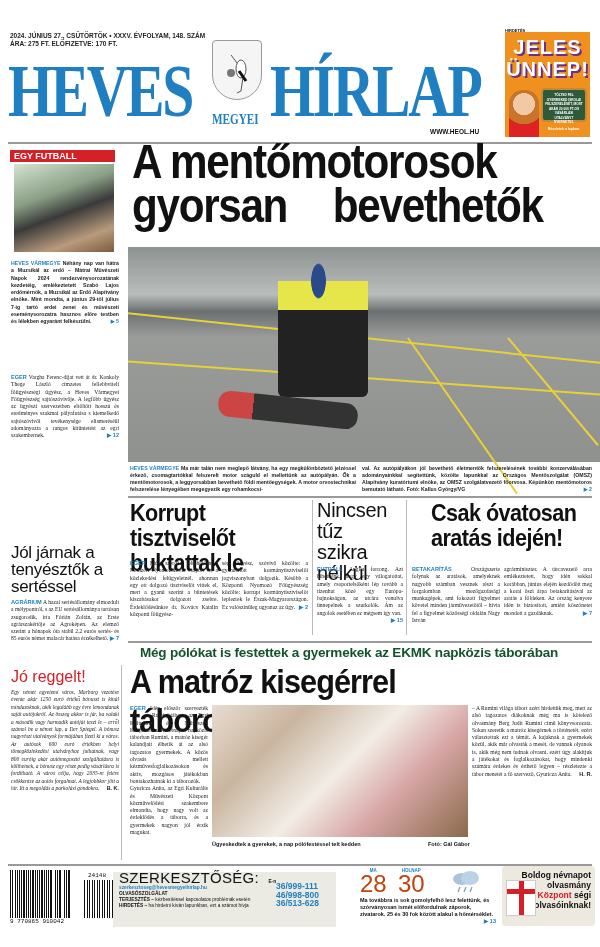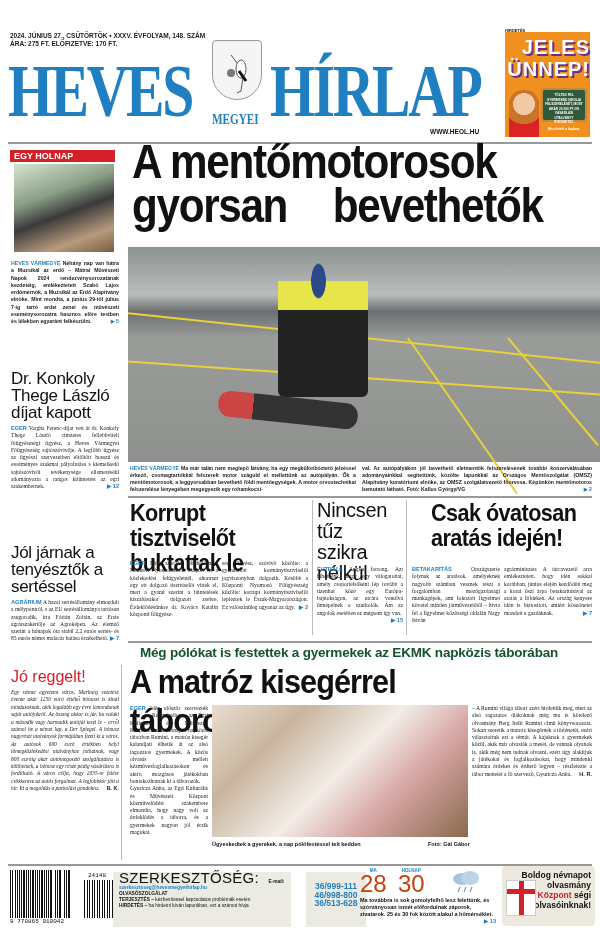--- a/index.html
+++ b/index.html
@@ -5,21 +5,21 @@
 *{box-sizing:border-box;margin:0;padding:0}
 body{width:600px;height:947px;background:#fff;font-family:"Liberation Sans",sans-serif;color:#111;position:relative;overflow:hidden}
 .abs{position:absolute}
 .meta{left:10px;top:32px;font-size:6.5px;font-weight:bold;line-height:8px;color:#222}
 .mast{font-family:"Liberation Serif",serif;font-weight:bold;color:#1f7fc1;font-size:74px;letter-spacing:-3px;transform:scaleX(0.78);transform-origin:left top;line-height:74px}
 .megyei{left:212px;top:112px;font-family:"Liberation Serif",serif;font-weight:bold;color:#1f7fc1;font-size:14px;transform:scaleX(0.8);transform-origin:left top}
 .crest{left:212px;top:40px;width:50px;height:60px;border:1.5px solid #999;border-radius:4px 4px 25px 25px;background:#f5f5f5}
 .web{left:430px;top:128px;font-size:6.5px;font-weight:bold}
 .ad-label{left:505px;top:28px;font-size:4px;font-weight:bold}
 .ad{left:505px;top:32px;width:85px;height:105px;background:#f0901e}
-.ad .t{color:#fff;font-weight:bold;font-size:20px;text-align:right;line-height:22px;letter-spacing:1px;text-shadow:2px 2px 0 #6a2f8a;margin-top:4px}
+.ad .t{color:#fff;font-weight:bold;font-size:20px;text-align:center;line-height:22px;letter-spacing:1px;text-shadow:2px 2px 0 #6a2f8a;margin-top:4px}
 .ad .board{position:absolute;left:36px;top:56px;width:46px;height:34px;background:#2f5a3a;border:2px solid #c48a3b;border-radius:4px;color:#fff;font-size:3.2px;font-weight:bold;text-align:center;padding:3px 2px;line-height:4.5px}
 .ad .girl{position:absolute;left:4px;top:58px;width:30px;height:47px;background:radial-gradient(circle at 50% 30%,#f2c9a5 0 30%,#c9742a 31% 55%,#d22 56%);border-radius:14px 14px 0 0}
 .hr{height:1.5px;background:#999}
 .egy{left:10px;top:150px;width:105px;height:12px;background:#d42027;color:#fff;font-weight:bold;font-size:9px;padding-left:4px;line-height:12px}
 .egyimg{left:14px;top:164px;width:100px;height:88px;background:linear-gradient(160deg,#d6e3d0 0%,#8a9f86 35%,#3a3a3a 55%,#b89a7c 80%,#7a5c40 100%)}
 .side h2{font-weight:normal;font-size:17px;line-height:17px;letter-spacing:-0.3px}
 .body{font-family:"Liberation Serif",serif;font-size:5.6px;line-height:7.3px;text-align:justify;color:#222}
 .kick{color:#1f7fc1;font-family:"Liberation Sans",sans-serif;font-weight:bold}
 .ref{color:#1f7fc1;font-weight:bold;float:right;font-family:"Liberation Sans",sans-serif}
 .head1{left:132px;top:140px;font-weight:bold;font-size:48px;line-height:44px;letter-spacing:-1.5px;transform:scaleX(0.88);transform-origin:left top}
@@ -27,21 +27,21 @@
 .photo .yl{position:absolute;border-top:2px solid #e8d03a}
 h3.big{font-weight:bold;font-size:24px;line-height:25px;letter-spacing:-0.6px;transform:scaleX(0.9);transform-origin:left top}
 h3.thin{font-weight:normal;font-size:20px;line-height:21px;letter-spacing:-0.3px}
 .vline{width:1px;background:#bbb}
 .sub{left:140px;top:645px;color:#14532d;font-weight:bold;font-size:13.5px;letter-spacing:-0.2px}
 .head2{left:130px;top:662px;font-weight:bold;font-size:34px;letter-spacing:-1px;transform:scaleX(0.9);transform-origin:left top}
 .kids{left:212px;top:705px;width:256px;height:132px;background:linear-gradient(135deg,#e8dcd0 0%,#c9b59f 25%,#f2ede6 50%,#d8a7a7 70%,#8b6a4b 100%)}
 .cap{font-size:5.5px;font-weight:bold}
 .szerk{left:113px;top:872px;width:178px;height:55px;background:#ecebe3;padding:3px 6px;font-size:4.8px;line-height:6px}
 .szerk .ttl{font-size:15px;font-weight:normal;letter-spacing:0.3px}
-.phones{left:306px;top:872px;width:60px;height:55px;background:#ecebe3;color:#1f7fc1;font-weight:bold;font-size:8.5px;text-align:center;padding-top:10px;line-height:8.5px;}
+.phones{left:276px;top:872px;width:60px;height:55px;background:#ecebe3;color:#1f7fc1;font-weight:bold;font-size:8.5px;text-align:left;padding-top:10px;line-height:8.5px;}
 .temp{color:#c2410c;font-weight:normal;font-size:24px;line-height:22px}
 .tlab{color:#1f7fc1;font-weight:bold;font-size:4.5px}
 .wtxt{font-size:5.5px;line-height:7px;font-weight:bold}
 .nevnap{left:502px;top:866px;width:93px;height:60px;background:#ede9df;border-radius:4px;font-weight:bold;font-size:8.5px;line-height:10px;text-align:right;padding:4px 4px 0 0}
 .gift{left:506px;top:880px;width:30px;height:36px;background:#fff;border:1px solid #ccc}
 .gift::before{content:"";position:absolute;left:12px;top:0;width:5px;height:100%;background:#d42027}
 .gift::after{content:"";position:absolute;left:0;top:8px;width:100%;height:5px;background:#d42027}
 .barcode{left:10px;top:870px;width:62px;height:48px;background:repeating-linear-gradient(90deg,#111 0 1.2px,#fff 1.2px 2.2px,#111 2.2px 3px,#fff 3px 4.5px)}
 .barcode2{left:84px;top:880px;width:32px;height:38px;background:repeating-linear-gradient(90deg,#111 0 1.2px,#fff 1.2px 2.5px)}
 .bnum{font-family:"Liberation Mono",monospace;font-size:6px}
@@ -72,29 +72,28 @@
   <div class="t" style="margin-top:0">ÜNNEP!</div>
   <div class="girl"></div>
   <div class="board">
     <div>TÖLTSD FEL GYERMEKED ISKOLAI FELSZERELÉSÉT, MOST AKÁR 20 000 FT-OS VÁSÁRLÁSI UTALVÁNYT NYERHETSZ.</div>
     <div style="margin-top:2px;font-size:3.5px">Részletek a lapban.</div>
   </div>
 </div>
 
 <div class="abs hr" style="left:8px;top:142px;width:584px"></div>
 
-<div class="abs egy">EGY HOLNAP</div>
+<div class="abs egy">EGY FUTBALL</div>
 <div class="abs egyimg"></div>
 
 <div class="abs side" style="left:11px;top:256px;width:108px">
   <p class="body" style="margin-top:4px;font-family:'Liberation Sans',sans-serif;font-weight:bold;font-size:5.2px"><span class="kick">HEVES VÁRMEGYE</span> <span>Néhány nap van hátra a Muzsikál az erdő – Mátrai Művészeti Napok 2024 rendezvénysorozatának kezdetéig, emlékeztetett Szabó Lajos erdőmérnök, a Muzsikál az Erdő Alapítvány elnöke. Mint mondta, a június 29-től július 7-ig tartó erdei zenei és művészeti eseménysorozatra hasznos előre testben és lélekben egyaránt felkészülni.</span> <span class="ref">▶ 5</span></p>
 </div>
 
 <div class="abs side" style="left:11px;top:370px;width:108px">
-  <h2>Dr. Konkoly Thege László díjat kapott</h2>
   <p class="body" style="margin-top:4px"><span class="kick">EGER</span> <span>Vargha Ferenc-díjat vett át dr. Konkoly Thege László címzetes fellebbviteli főügyészségi ügyész, a Heves Vármegyei Főügyészség sajtószóvivője. A legfőbb ügyész az ügyészi szervezetben eltöltött hosszú és eredményes szakmai pályafutása s kiemelkedő sajtószóvivői tevékenysége elismeréséül adományozta a rangos kitüntetést az egri szakembernek.</span> <span class="ref">▶ 12</span></p>
 </div>
 
 <div class="abs side" style="left:11px;top:544px;width:108px">
   <h2>Jól járnak a tenyésztők a sertéssel</h2>
   <p class="body" style="margin-top:4px"><span class="kick">AGRÁRIUM</span> <span>A hazai sertésállomány elmozdult a mélypontról, s az EU sertésállománya tartósan zsugorodik, írta Fórián Zoltán, az Erste agrárszakértője az Agroképen. Az elemző szerint a hónapok óta stabil 2,2 eurós sertés- és 85 eurós német malacár hatása érzékelhető.</span> <span class="ref">▶ 7</span></p>
 </div>
 
 <div class="abs" style="left:11px;top:668px;width:108px">
   <h2 style="color:#d42027;font-weight:normal;font-size:16px">Jó reggelt!</h2>

